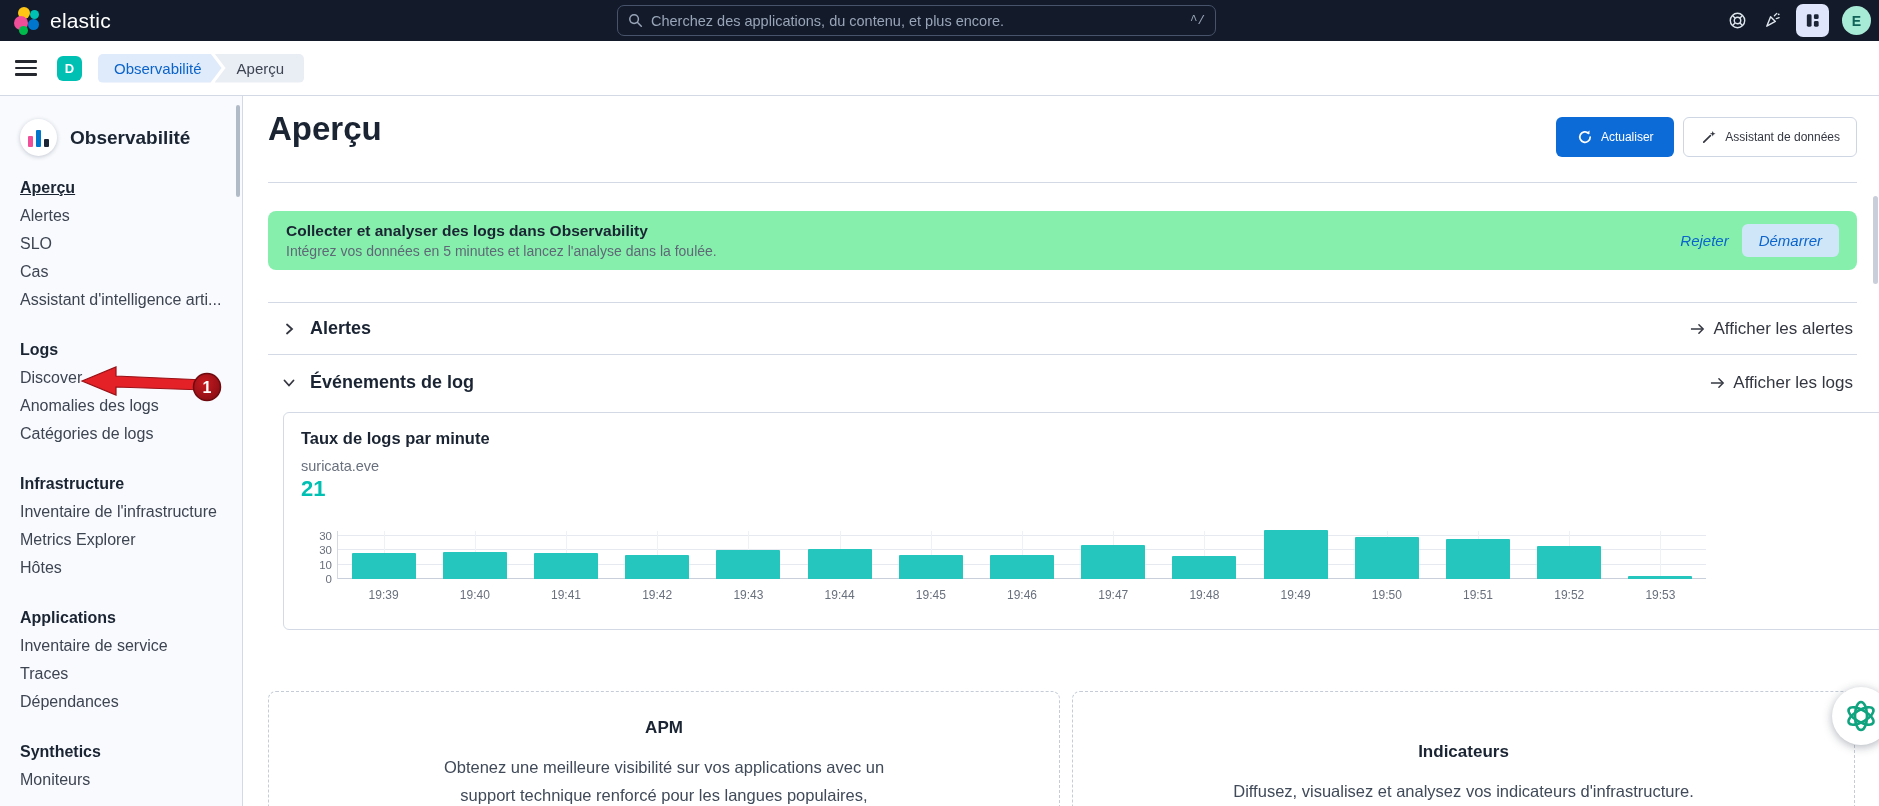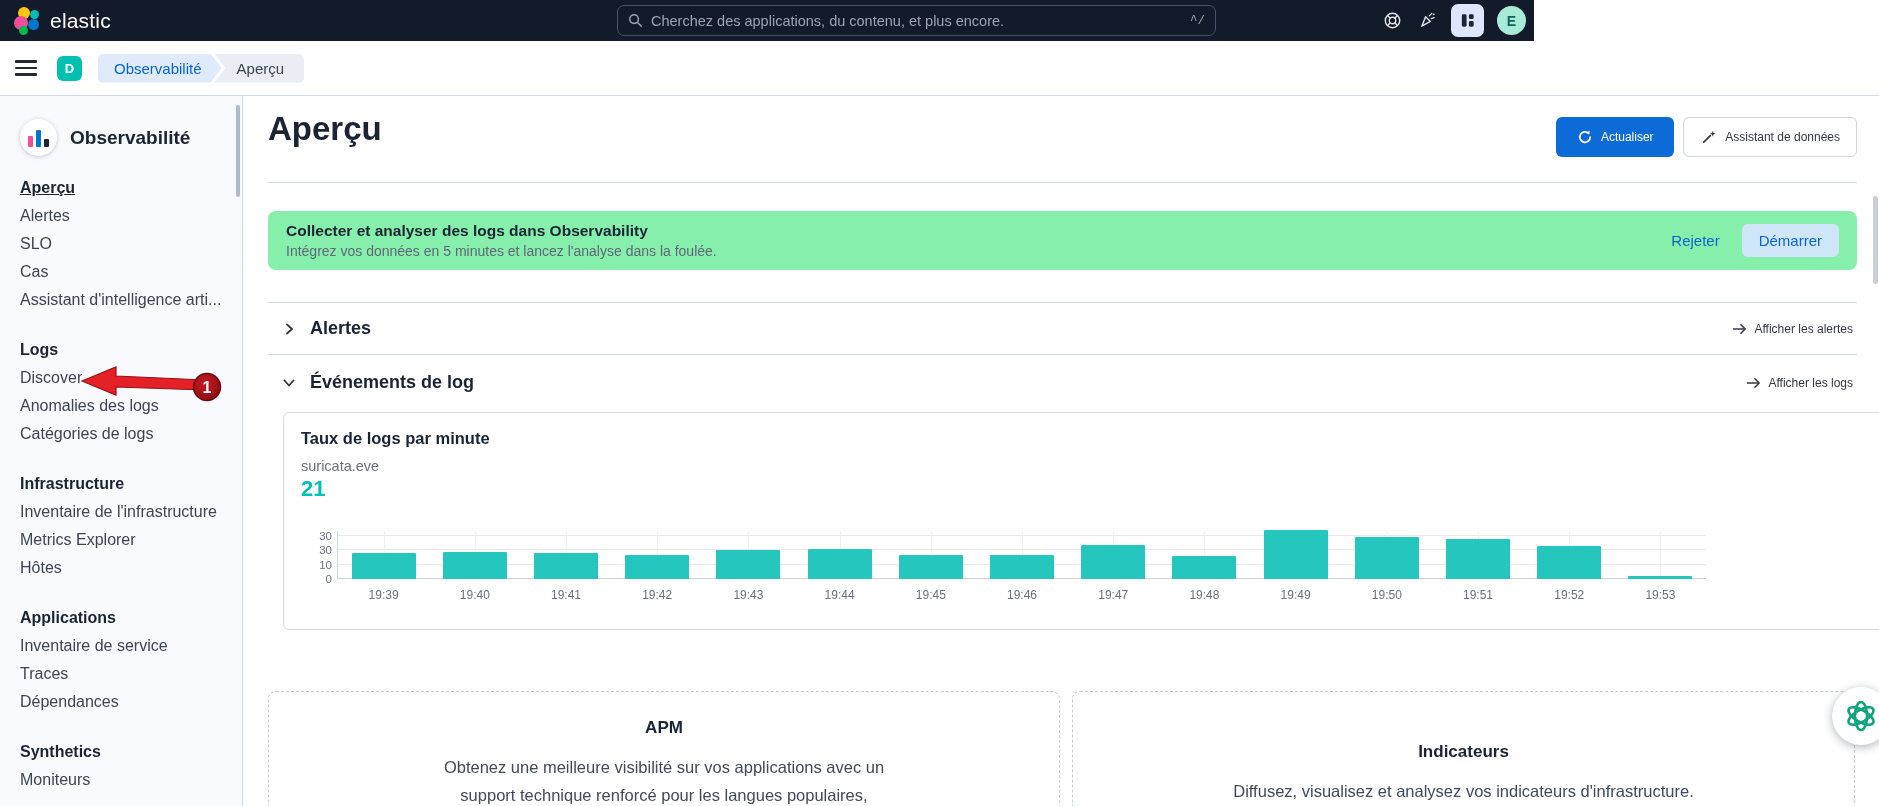--- a/index.html
+++ b/index.html
@@ -1,20 +1,20 @@
 <!DOCTYPE html>
 <html><head>
 <meta charset="utf-8">
 <style>
   * { margin:0; padding:0; box-sizing:border-box; }
   html,body { width:1879px; height:806px; overflow:hidden; font-family:"Liberation Sans", sans-serif; background:#fff; }
   #stage { position:relative; width:1879px; height:806px; overflow:hidden; }
 
   
-  #topbar { position:absolute; left:0; top:0; width:1534px; height:41px; background:#131b2a; display:flex; align-items:center; }
+  #topbar { position:absolute; left:0; top:0; width:1879px; height:41px; background:#131b2a; display:flex; align-items:center; }
   .brand { position:absolute; left:14px; top:0; height:41px; display:flex; align-items:center; gap:9px; }
   .elogo { position:relative; width:27px; height:27px; }
   .elogo span { position:absolute; border-radius:50%; }
   .e-y { width:12px; height:12px; background:#fec514; left:4px; top:0; }
   .e-c { width:9px;  height:9px;  background:#00bfb3; left:16px; top:3px; }
   .e-p { width:14px; height:14px; background:#f04e98; left:0;  top:9px; }
   .e-b { width:11px; height:11px; background:#0077cc; left:14px; top:12px; }
   .e-g { width:9px;  height:9px;  background:#00bb4b; left:5px; top:19px; }
   .brand-name { color:#fff; font-size:21px; letter-spacing:.2px; }
   .searchbox { position:absolute; left:617px; top:5px; width:599px; height:31px; border:1px solid #46536a; border-radius:7px; display:flex; align-items:center; padding:0 10px; }
@@ -64,30 +64,30 @@
   .btn { height:40px; border-radius:6px; display:flex; align-items:center; justify-content:center; gap:8px; font-size:12px; font-weight:500; cursor:pointer; }
   .btn-primary { background:#0d6bd8; color:#fff; padding:0 18px; min-width:118px; }
   .btn-outline { background:#fff; color:#343741; border:1px solid #ced6e4; padding:0 16px; }
 
   .main-divider { position:absolute; left:25px; right:22px; top:86px; height:1px; background:#d3dae6; }
 
   .banner { position:absolute; left:25px; right:22px; top:115px; height:59px; background:#86efac; border-radius:8px; display:flex; align-items:center; padding:0 18px; }
   .banner-text { display:flex; flex-direction:column; gap:3px; }
   .banner-title { font-size:15.5px; font-weight:bold; color:#1a2433; }
   .banner-sub { font-size:14px; color:#5f6877; }
-  .banner-actions { margin-left:auto; display:flex; align-items:center; gap:22px; }
+  .banner-actions { margin-left:auto; display:flex; align-items:center; gap:13px;font-style:italic; }
   .link-blue { color:#0b64cb; font-size:15px; font-weight:500; cursor:pointer; }
   .btn-start { background:#cfe6f9; color:#0b64cb; font-size:15px; font-weight:500; border-radius:6px; height:33px; padding:0 17px; display:flex; align-items:center; cursor:pointer; }
 
   .acc-row { position:absolute; left:25px; right:22px; display:flex; align-items:center; }
   .row-alerts { top:206px; height:53px; border-top:1px solid #d3dae6; border-bottom:1px solid #d3dae6; }
   .row-events { top:259px; height:55px; }
   .acc-left { display:flex; align-items:center; gap:14px; padding-left:14px; cursor:pointer; }
   .acc-title { font-size:18px; font-weight:bold; color:#1a2433; }
-  .acc-action { margin-left:auto; display:flex; align-items:center; gap:8px; font-size:12px; color:#343741; cursor:pointer; padding-right:4px; }
+  .acc-action { margin-left:auto; display:flex; align-items:center; gap:8px; font-size:17px; color:#343741; cursor:pointer; padding-right:4px; }
 
   .chart-card { position:absolute; left:40px; top:316px; width:1752px; height:218px; border:1px solid #d3dae6; border-radius:6px; background:#fff; }
   .cc-title { position:absolute; left:17px; top:16px; font-size:16.5px; font-weight:bold; color:#1a2433; }
   .cc-series { position:absolute; left:17px; top:45px; font-size:14.5px; color:#69707d; }
   .cc-value { position:absolute; left:17px; top:63px; font-size:22px; font-weight:bold; color:#00bfb3; }
   .plot { position:absolute; left:53px; top:118px; width:1369px; height:48px; border-left:1px solid #d3dae6; }
   .gridline { position:absolute; left:0; right:0; height:1px; background:#e6eaf0; }
   .gridline.base { background:#c9d0db; }
   .ytick { position:absolute; left:-32px; width:26px; text-align:right; font-size:11.5px; color:#69707d; transform:translateY(6px); }
   .slots { position:absolute; left:0; top:0; width:100%; height:100%; display:flex; }

